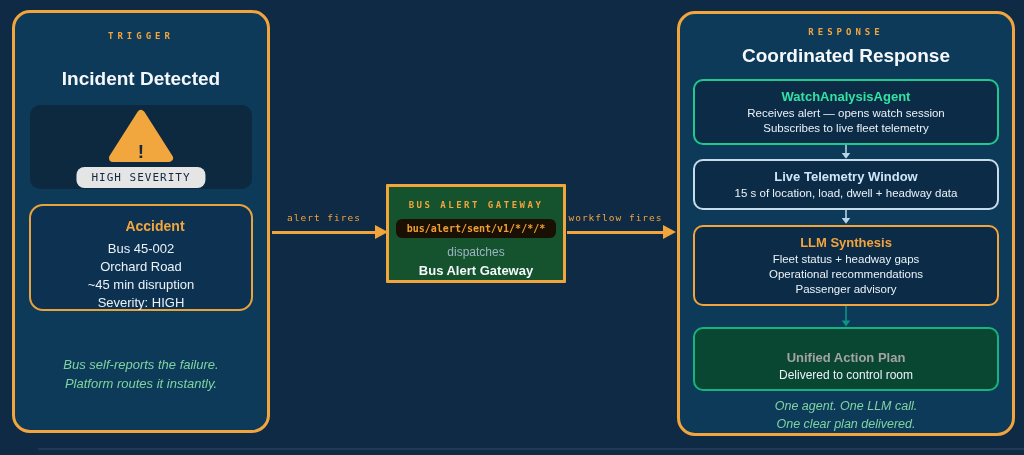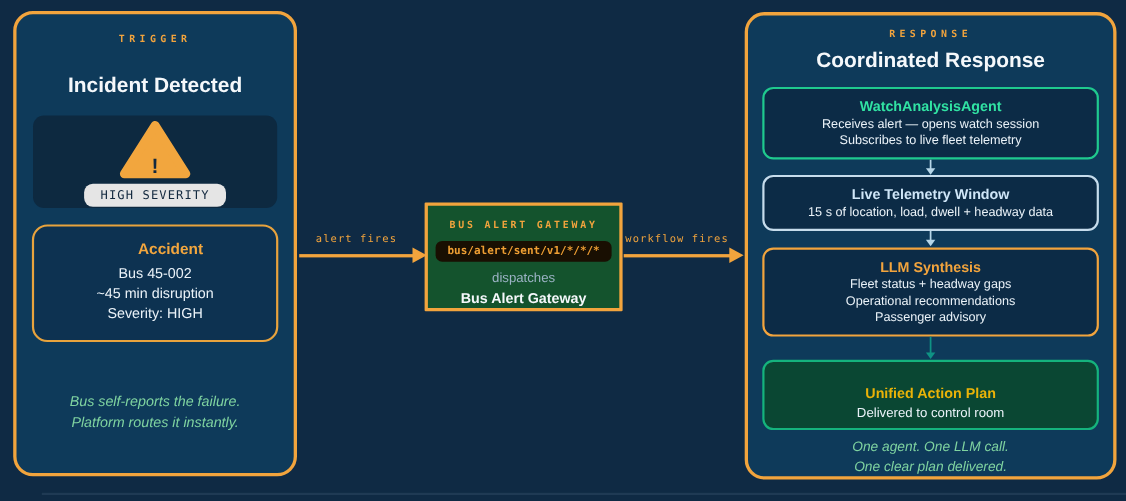--- a/index.html
+++ b/index.html
@@ -65,21 +65,21 @@
           text-align:center; padding:7px 8px; }
   .step .step-title { font-weight:bold; font-size:13px; line-height:17px; margin-bottom:1px; }
   .step .step-line { color:#eaf2f8; font-size:11.5px; line-height:15px; }
   .step.accent-green  { border-color:#1fc98e; }
   .step.accent-blue   { border-color:#c6dcec; }
   .step.accent-orange { border-color:#f2a43d; }
   .step.accent-plan   { border-color:#15b37d; background:#0a4733; padding:5px 8px; }
   .t-mint   { color:#31e3a3; }
   .t-blue   { color:#cfe6f8; }
   .t-orange { color:#f2a43d; }
-  .t-green  { color:#eab308;margin-top:15px; }
+  .t-green  { color:#a3a3a3;margin-top:15px; }
   .step.accent-plan .step-line { font-size:12px; line-height:17px; }
   .v-arrow { display:block; margin:0 auto; }
   .v-arrow.blue { color:#b6d6e8; }
   .v-arrow.teal { color:#0f9384; }
   .right-foot { margin-top:6px; font-size:12.5px; line-height:18px; }
 
   .bottom-line { position:absolute; left:38px; width:986px; top:448px; height:2px;
                  background:rgba(173,203,227,0.10); }
 </style>
 </head>
@@ -97,20 +97,21 @@
           <path d="M33 5 L61 49 L5 49 Z" fill="#f2a63e" stroke="#f2a63e" stroke-width="8" stroke-linejoin="round"></path>
         </svg>
         <span class="bang">!</span>
       </div>
       <div class="severity-pill">HIGH SEVERITY</div>
     </div>
 
     <div class="incident-card">
       <div class="card-title">Accident</div>
       <div class="card-line">Bus 45-002</div>
+      <div class="card-line">Orchard Road</div>
       <div class="card-line">~45 min disruption</div>
       <div class="card-line">Severity: HIGH</div>
     </div>
 
     <div class="green-note left-foot">
       <div>Bus self-reports the failure.</div>
       <div>Platform routes it instantly.</div>
     </div>
   </section>
 

